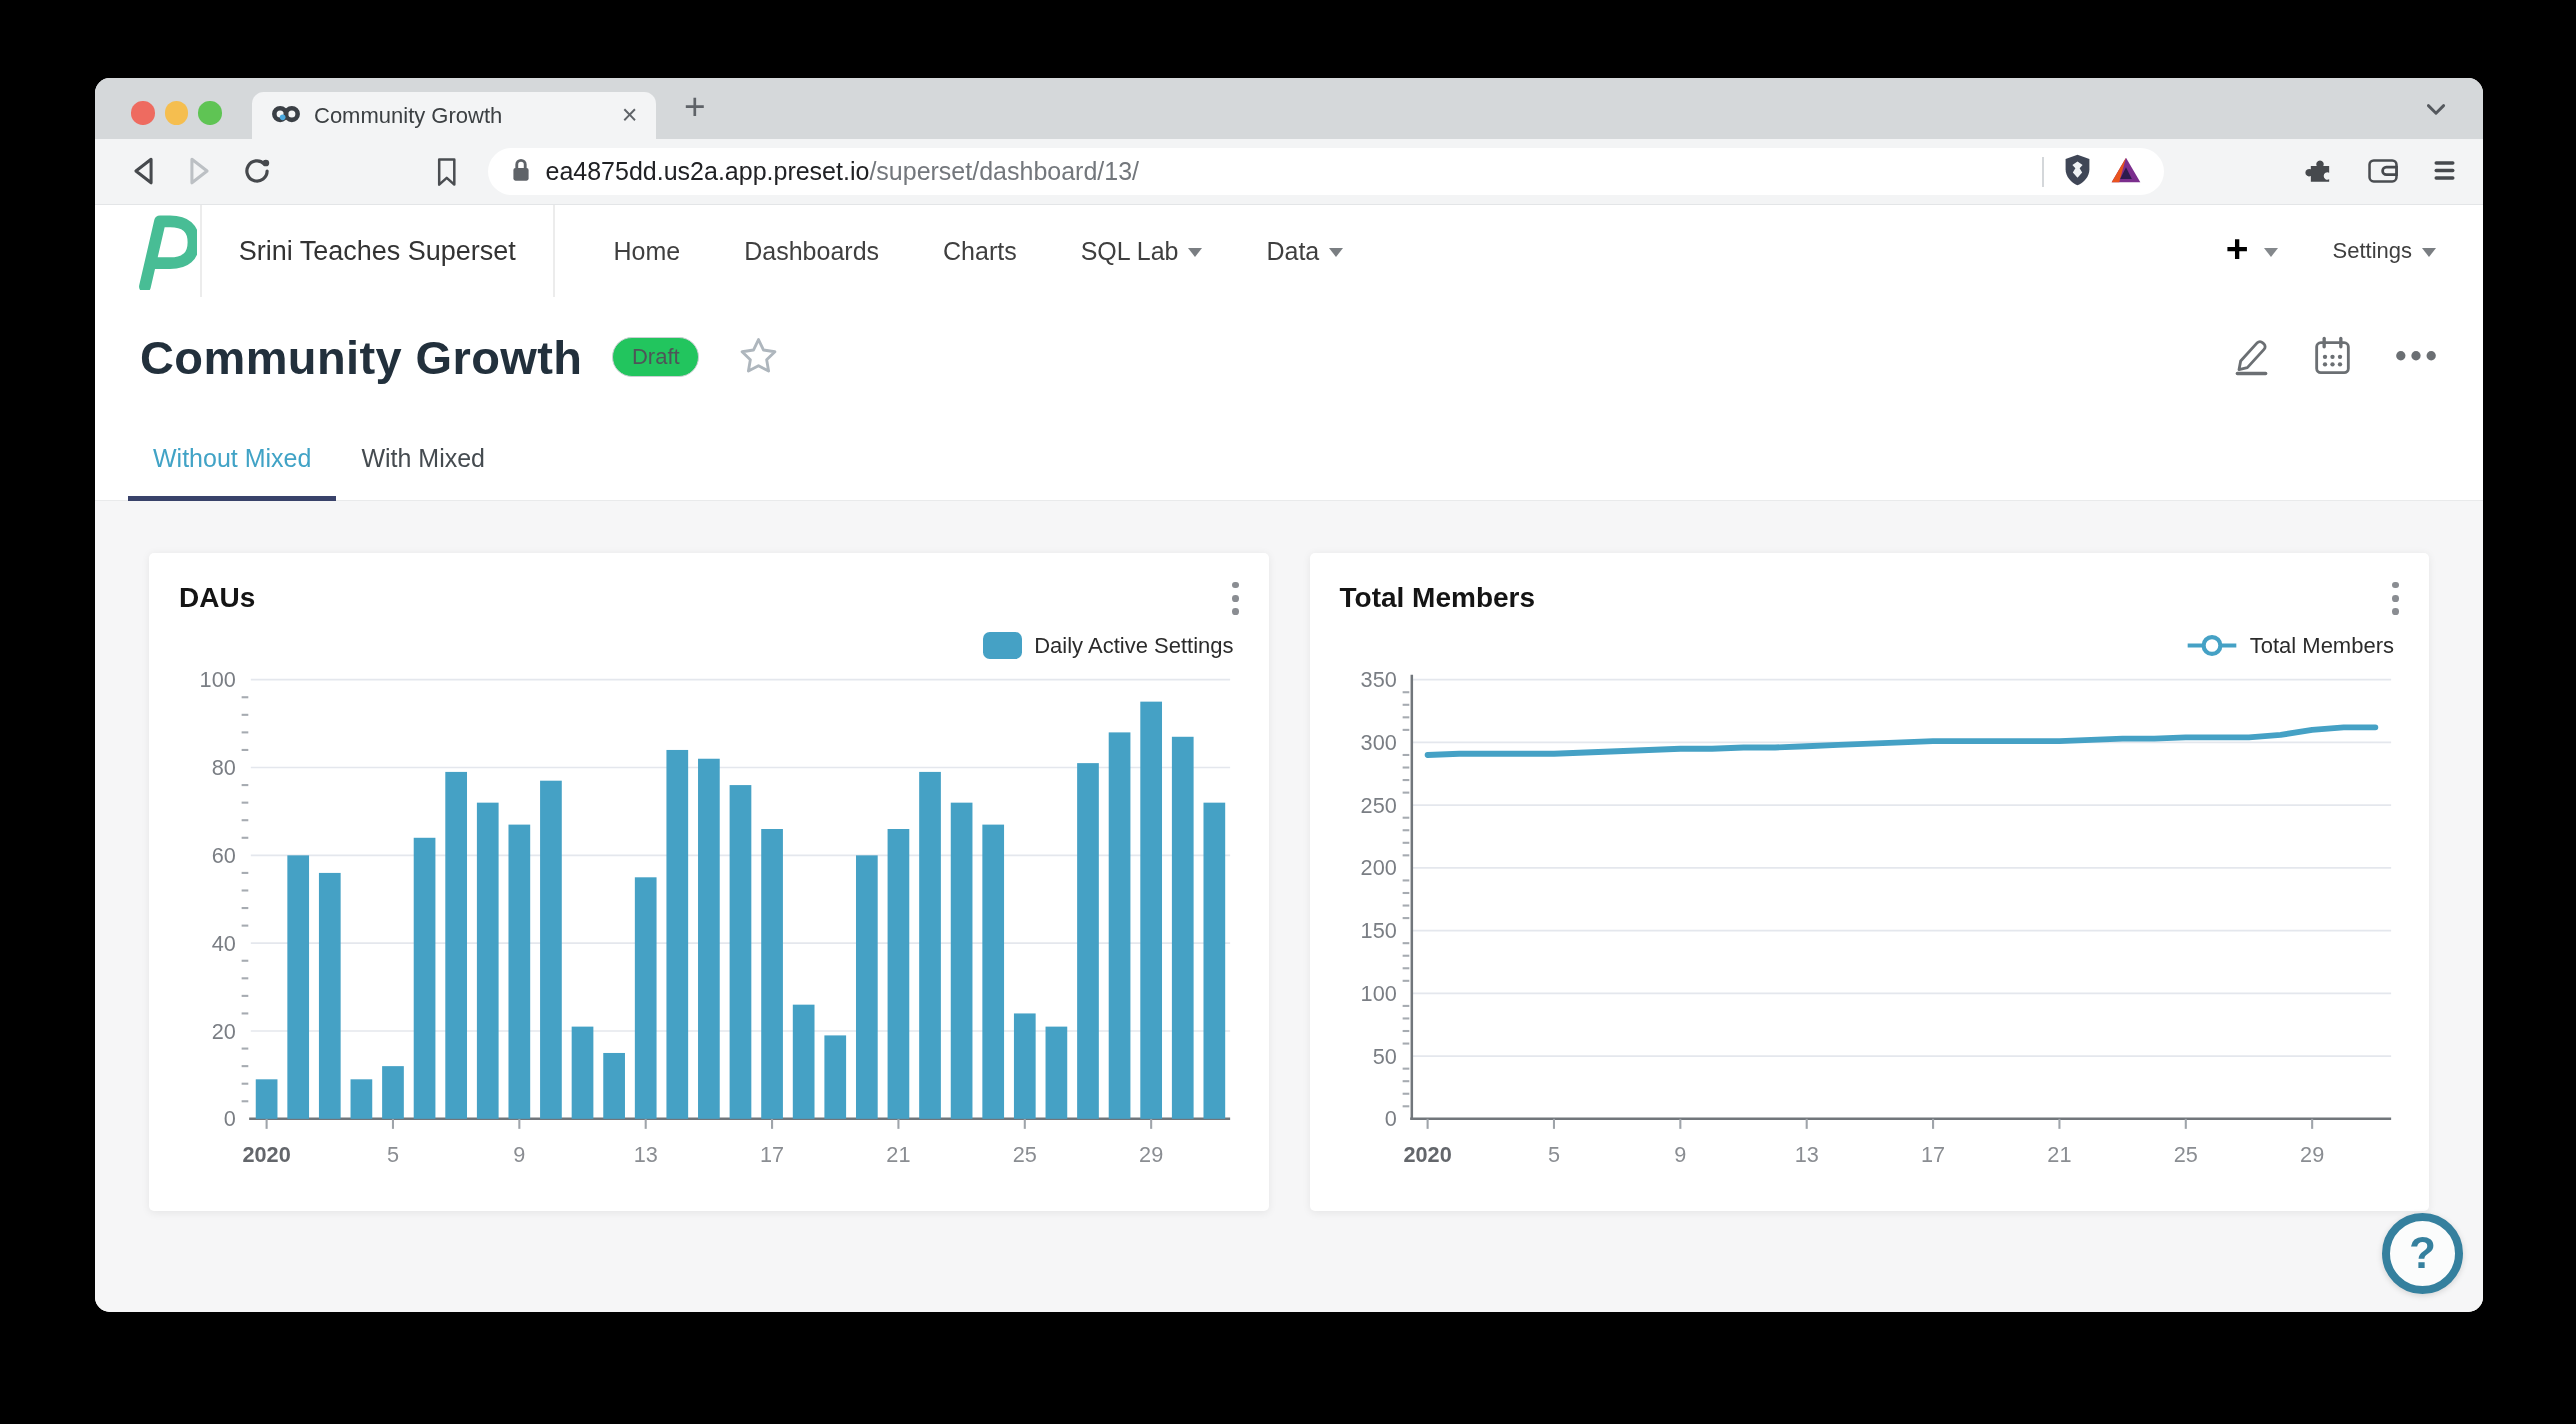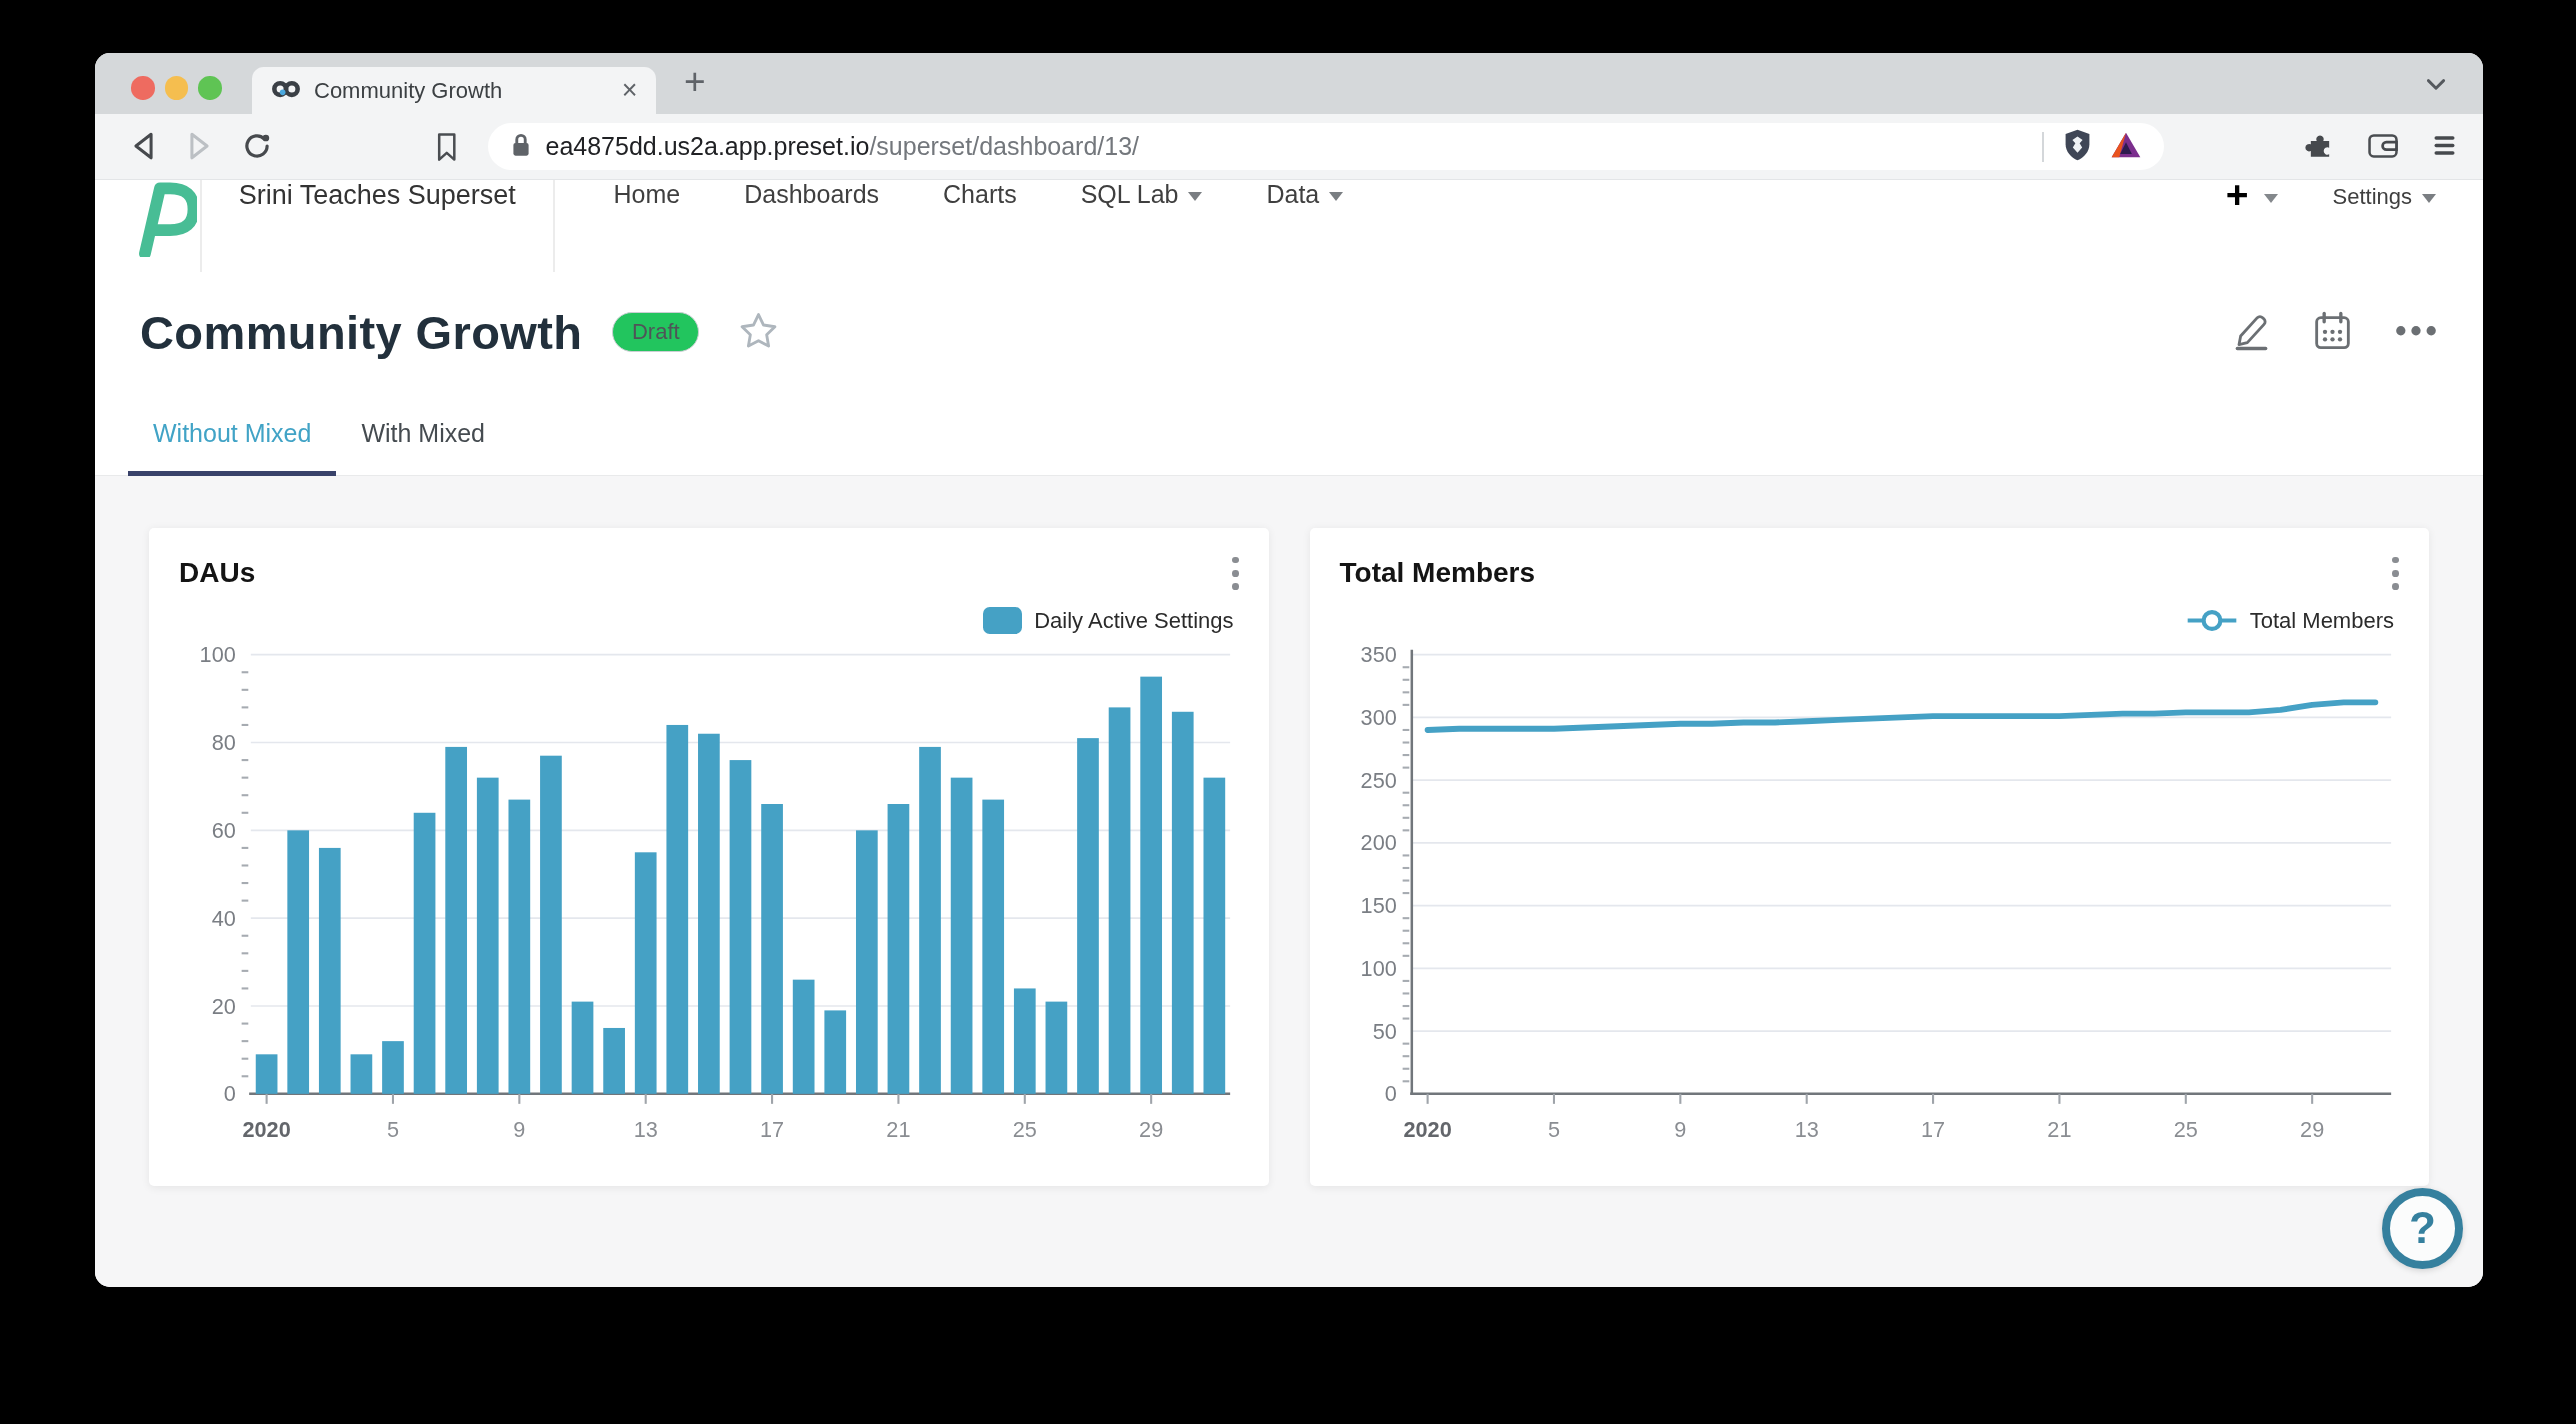--- a/index.html
+++ b/index.html
@@ -1,17 +1,17 @@
 <!DOCTYPE html>
 <html style="font-size:13.5px"><head>
 <meta charset="utf-8">
 <style>
   * { margin:0; padding:0; box-sizing:border-box; }
   html,body { width:2576px; height:1424px; background:#000; font-family:"Liberation Sans", sans-serif; overflow:hidden; }
-  .window { position:absolute; left:95px; top:53px; width:2388px; height:1234px; background:#fff;
+  .window { position:absolute; left:95px; top:78px; width:2388px; height:1234px; background:#fff;
             border-radius:15px; overflow:hidden; display:flex; flex-direction:column; }
 
   
   .titlebar { height:61px; background:#D5D8DA; position:relative; flex:none; }
   .traffic { position:absolute; left:36px; top:23px; display:flex; gap:10px; }
   .dot { width:23.5px; height:23.5px; border-radius:50%; }
   .dot.red{ background:#EE6B60; } .dot.yellow{ background:#F5BE4F; } .dot.green{ background:#5FC454; }
   .tab { position:absolute; left:157px; bottom:0; width:404px; height:47px; background:#F3F4F5;
          border-radius:11.8px 11.8px 0 0; display:flex; align-items:center; padding:0 18.5px; }
   .tab-title { font-size:22px; color:#3C4043; flex:1; margin-left:13.5px; white-space:nowrap; overflow:hidden; }
@@ -25,21 +25,21 @@
   .bookmark-ic { position:absolute; left:340px; top:17px; }
   .urlbar { position:absolute; left:393px; top:9.2px; width:1676px; height:47px; background:#fff;
             border-radius:23.5px; display:flex; align-items:center; padding:0 22px; }
   .url-text { font-size:25px; color:#202124; margin-left:13.5px; white-space:nowrap; }
   .url-text .path { color:#73777C;margin-top:45px; }
   .url-right { margin-left:auto; display:flex; align-items:center; gap:18.5px; }
   .url-sep { width:1.7px; height:30px; background:#D4D7DA; }
   .toolbar-right { position:absolute; right:25px; top:0; height:66px; display:flex; align-items:center; gap:32px; }
 
   
-  .appnav { height:92px; background:#fff; display:flex; align-items:flex-start; flex:none; }
+  .appnav { height:92px; background:#fff; display:flex; align-items:center; flex:none; }
   .logo-box { margin-left:34px; width:71px; display:flex; justify-content:center; }
   .vdiv { width:1.7px; height:92px; background:#ECECEC; flex:none; }
   .workspace { font-size:27px; color:#333; padding:0 37px; white-space:nowrap; }
   .navlist { display:flex; align-items:center; gap:64px; margin-left:59px; }
   .navitem { font-size:25px; color:#3F3F3F; display:flex; align-items:center; gap:10px; white-space:nowrap; }
   .caret { width:0; height:0; border-left:7.6px solid transparent; border-right:7.6px solid transparent;
            border-top:9.2px solid #7A7E82; display:inline-block; margin-top:3.4px; }
   .appnav-right { margin-left:auto; margin-right:47px; display:flex; align-items:center; gap:15px; }
   .plus-btn { font-size:39px; font-weight:700; line-height:1; margin-top:-5px; }
   .settings { font-size:22px; color:#3F3F3F; margin-left:40px; display:flex; align-items:center; gap:10px; }

